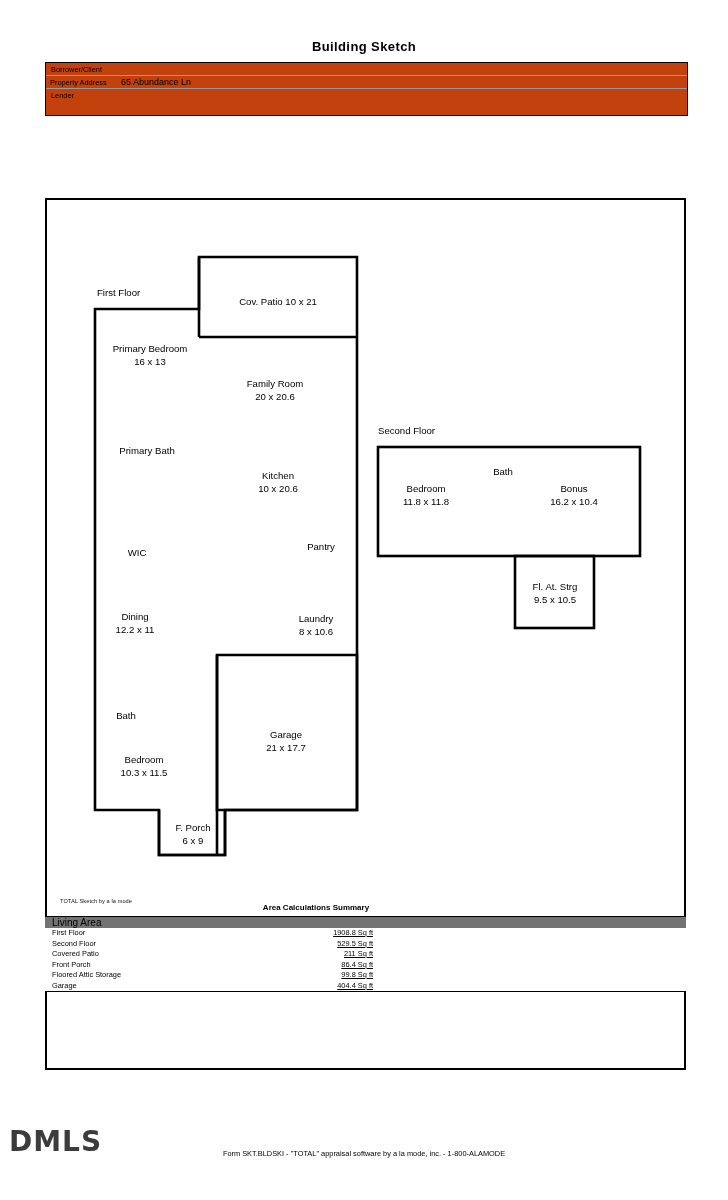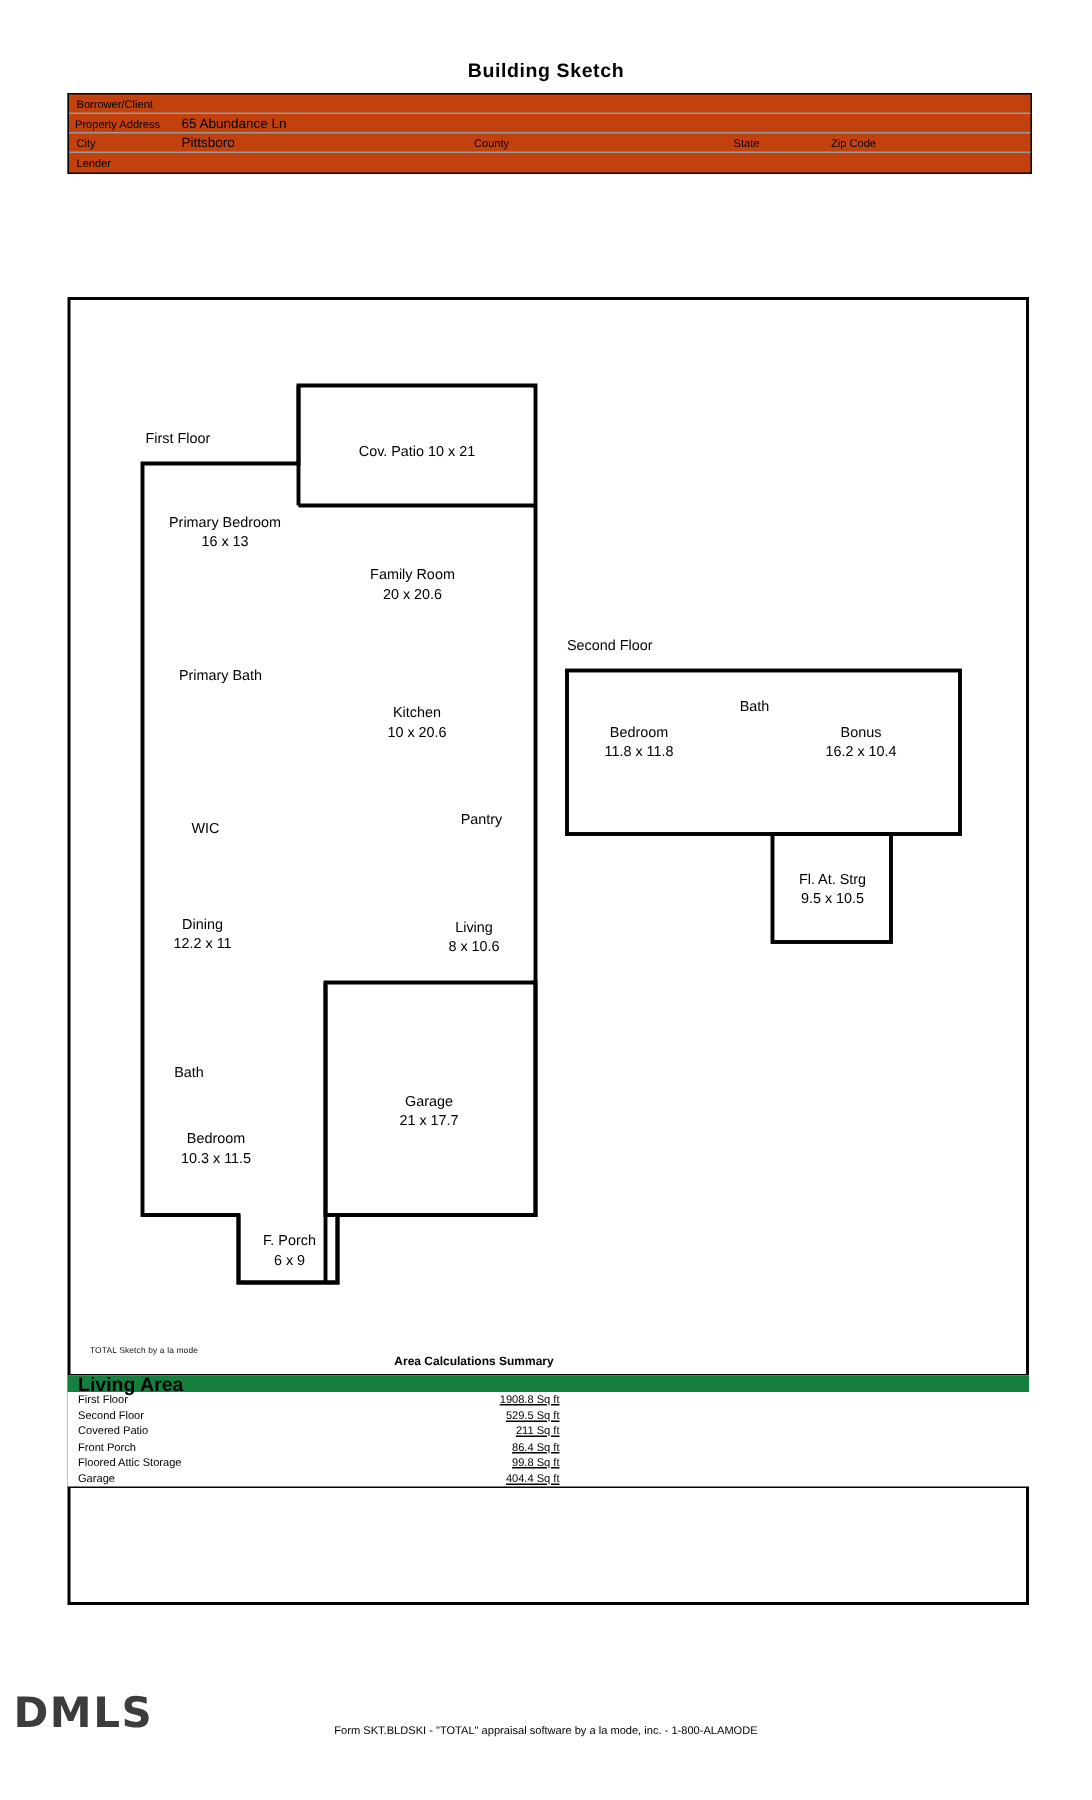--- a/index.html
+++ b/index.html
@@ -68,22 +68,22 @@
   .acs-title {
     position: absolute; left: 45px; top: 903px; width: 542px;
     text-align: center; font-size: 8px; font-weight: bold;
   }
   .acs-table {
     position: absolute; left: 45px; top: 916px; width: 641px;
     border-top: 1.6px solid #000; border-bottom: 1.6px solid #000;
     background: #fff;
   }
   .acs-section {
-    height: 11px; background: #15803d;
-    font-size: 13px; font-weight: bold; line-height: 11px;
+    height: 11px; background: #737373;
+    font-size: 10px; font-weight: normal; line-height: 11px;
     padding-left: 7px;
   }
   .acs-row { position: relative; height: 10.5px; }
   .acs-name {
     position: absolute; left: 7px; top: 0;
     font-size: 7.4px; line-height: 10.5px; white-space: nowrap;
   }
   .acs-val {
     position: absolute; left: 150px; width: 178px; top: 0;
     text-align: right;
@@ -114,30 +114,20 @@
   <div class="hdr-table">
     <div class="hdr-row">
       <span class="hdr-lbl" style="left:5px;">Borrower/Client</span>
       <span class="hdr-val" style="left:75px;"></span>
     </div>
     <div class="hdr-row">
       <span class="hdr-lbl" style="left:4px;">Property Address</span>
       <span class="hdr-val" style="left:75px;">65 Abundance Ln</span>
     </div>
     <div class="hdr-row">
-      <span class="hdr-lbl" style="left:5px;">City</span>
-      <span class="hdr-val" style="left:75px;">Pittsboro</span>
-      <span class="hdr-lbl" style="left:270px;">County</span>
-      <span class="hdr-val" style="left:310px;"></span>
-      <span class="hdr-lbl" style="left:443px;">State</span>
-      <span class="hdr-val" style="left:470px;"></span>
-      <span class="hdr-lbl" style="left:508px;">Zip Code</span>
-      <span class="hdr-val" style="left:552px;"></span>
-    </div>
-    <div class="hdr-row">
       <span class="hdr-lbl" style="left:5px;">Lender</span>
       <span class="hdr-val" style="left:75px;"></span>
     </div>
   </div>
 
   <div class="sketch-frame">
     <div class="sketch-canvas">
 
       <svg class="svg-layer" width="637" height="868" viewBox="0 0 637 868">
 
@@ -182,21 +172,21 @@
       <div class="rlabel" style="left:90px; top:347px;">WIC</div>
 
       <div class="rlabel" style="left:274px; top:341px;">Pantry</div>
 
       <div class="rlabel l2" style="left:88px; top:411px;">
         <div>Dining</div>
         <div>12.2 x 11</div>
       </div>
 
       <div class="rlabel l2" style="left:269px; top:413px;">
-        <div>Living</div>
+        <div>Laundry</div>
         <div>8 x 10.6</div>
       </div>
 
       <div class="rlabel" style="left:79px; top:510px;">Bath</div>
 
       <div class="rlabel l2" style="left:97px; top:554px;">
         <div>Bedroom</div>
         <div>10.3 x 11.5</div>
       </div>
 

